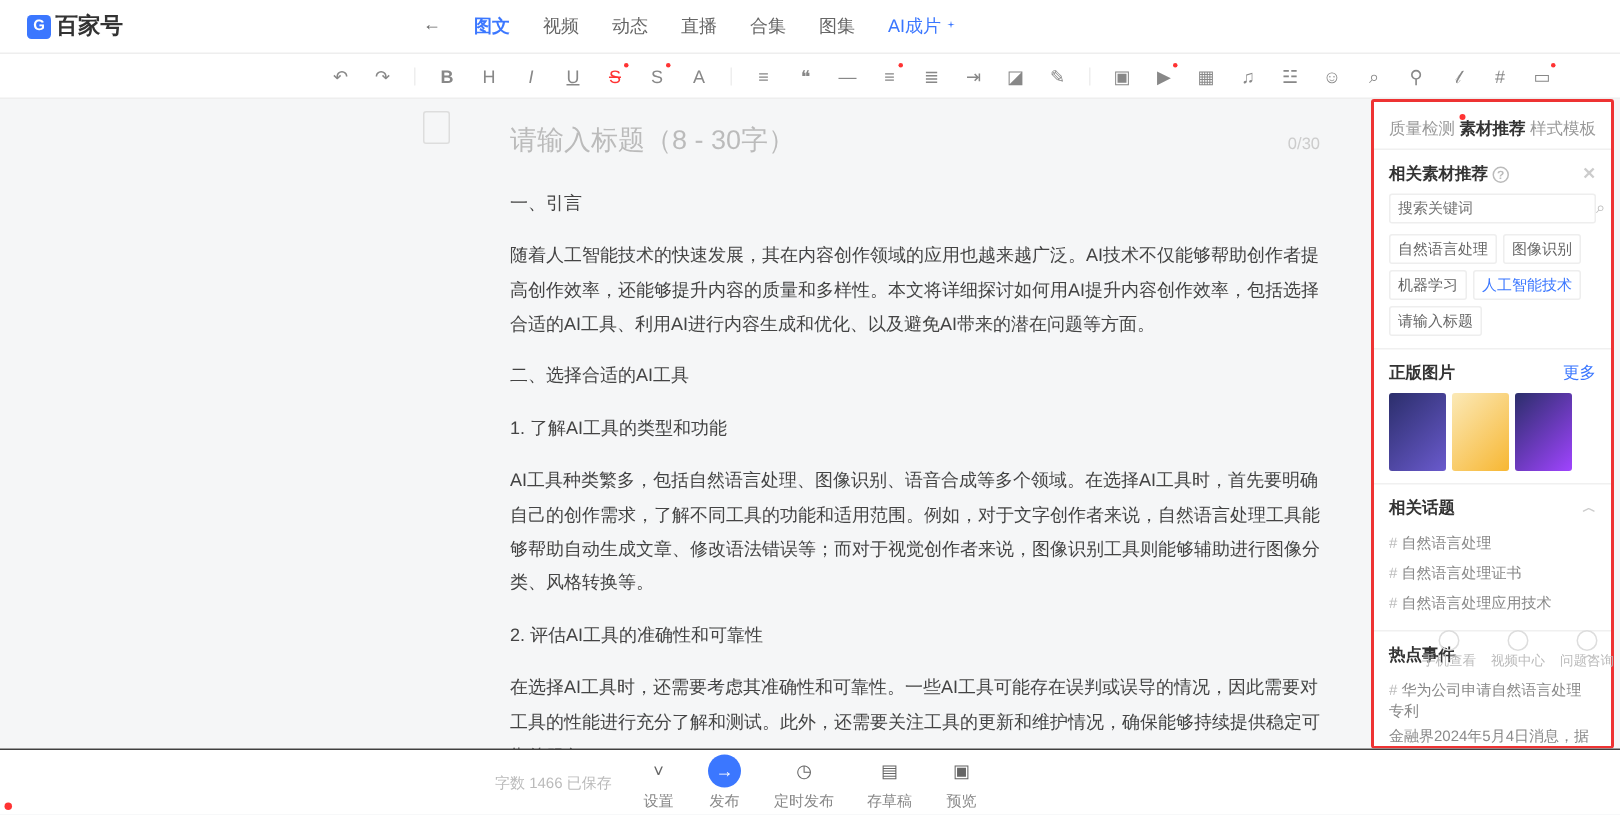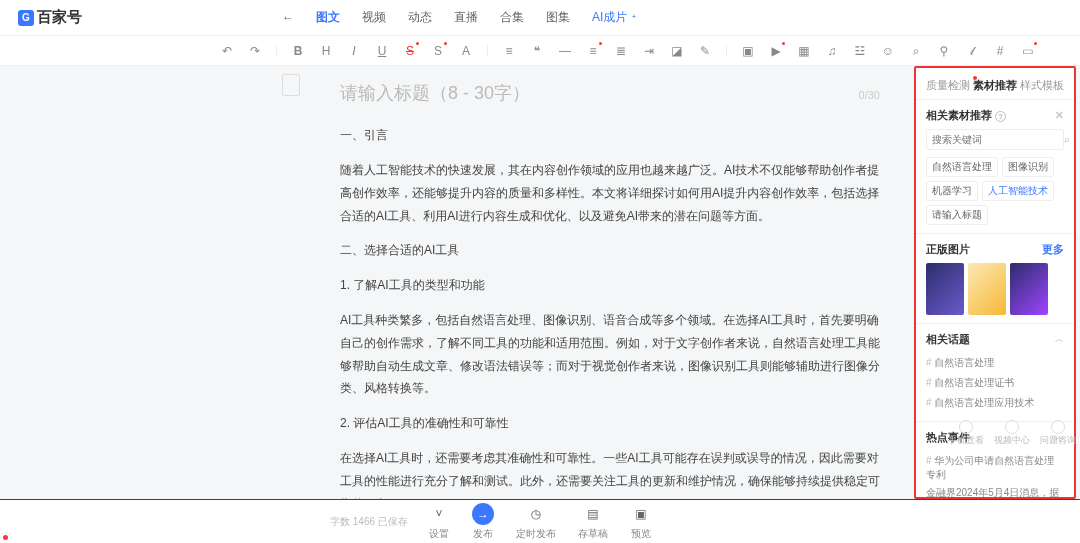--- a/index.html
+++ b/index.html
@@ -36,21 +36,21 @@
 .right{width:170px;padding:0 4px;}
 
 .panel{border:2px solid #e33;background:#fff;border-radius:2px;height:100%;overflow:auto;font-size:11px;color:#666;}
 .ptabs{display:flex;justify-content:space-between;padding:10px 10px 6px;font-size:11px;}
 .ptabs span{cursor:pointer;color:#999;}
 .ptabs .pact{color:#333;font-weight:600;position:relative;}
 .ptabs .pact::after{content:"";position:absolute;bottom:-5px;left:0;right:0;height:2px;background:#3b77ff;}
 .ptabs .pdot::after{content:"";width:4px;height:4px;background:#f33;border-radius:50%;position:absolute;top:-2px;right:-6px;}
 .psec{padding:8px 10px;border-top:1px solid #f0f0f0;}
 .psec-h{display:flex;justify-content:space-between;align-items:center;font-size:11px;color:#333;font-weight:600;margin-bottom:6px;gap:20px;}
-.psec-h .more{color:#3b77ff;font-weight:700;cursor:pointer;}
+.psec-h .more{color:#3b77ff;font-weight:400;cursor:pointer;}
 .psec-h .chev{color:#ccc;font-size:9px;}
 .psec-h .q{width:11px;height:11px;border:1px solid #bbb;border-radius:50%;color:#bbb;font-size:8px;display:inline-flex;align-items:center;justify-content:center;margin-left:3px;}
 .psec-h .x{color:#ccc;cursor:pointer;}
 .srch{display:flex;border:1px solid #eee;border-radius:2px;padding:3px 5px;align-items:center;margin-bottom:7px;}
 .srch input{border:none;outline:none;flex:1;font-size:10px;color:#666;background:transparent;}
 .srch .mag{color:#bbb;}
 .tags{display:flex;flex-wrap:wrap;gap:4px;}
 .tag{border:1px solid #eee;border-radius:2px;padding:2px 5px;font-size:10px;color:#666;cursor:pointer;}
 .tag.em{color:#3b77ff;}
 .thumbs{display:flex;gap:4px;}

